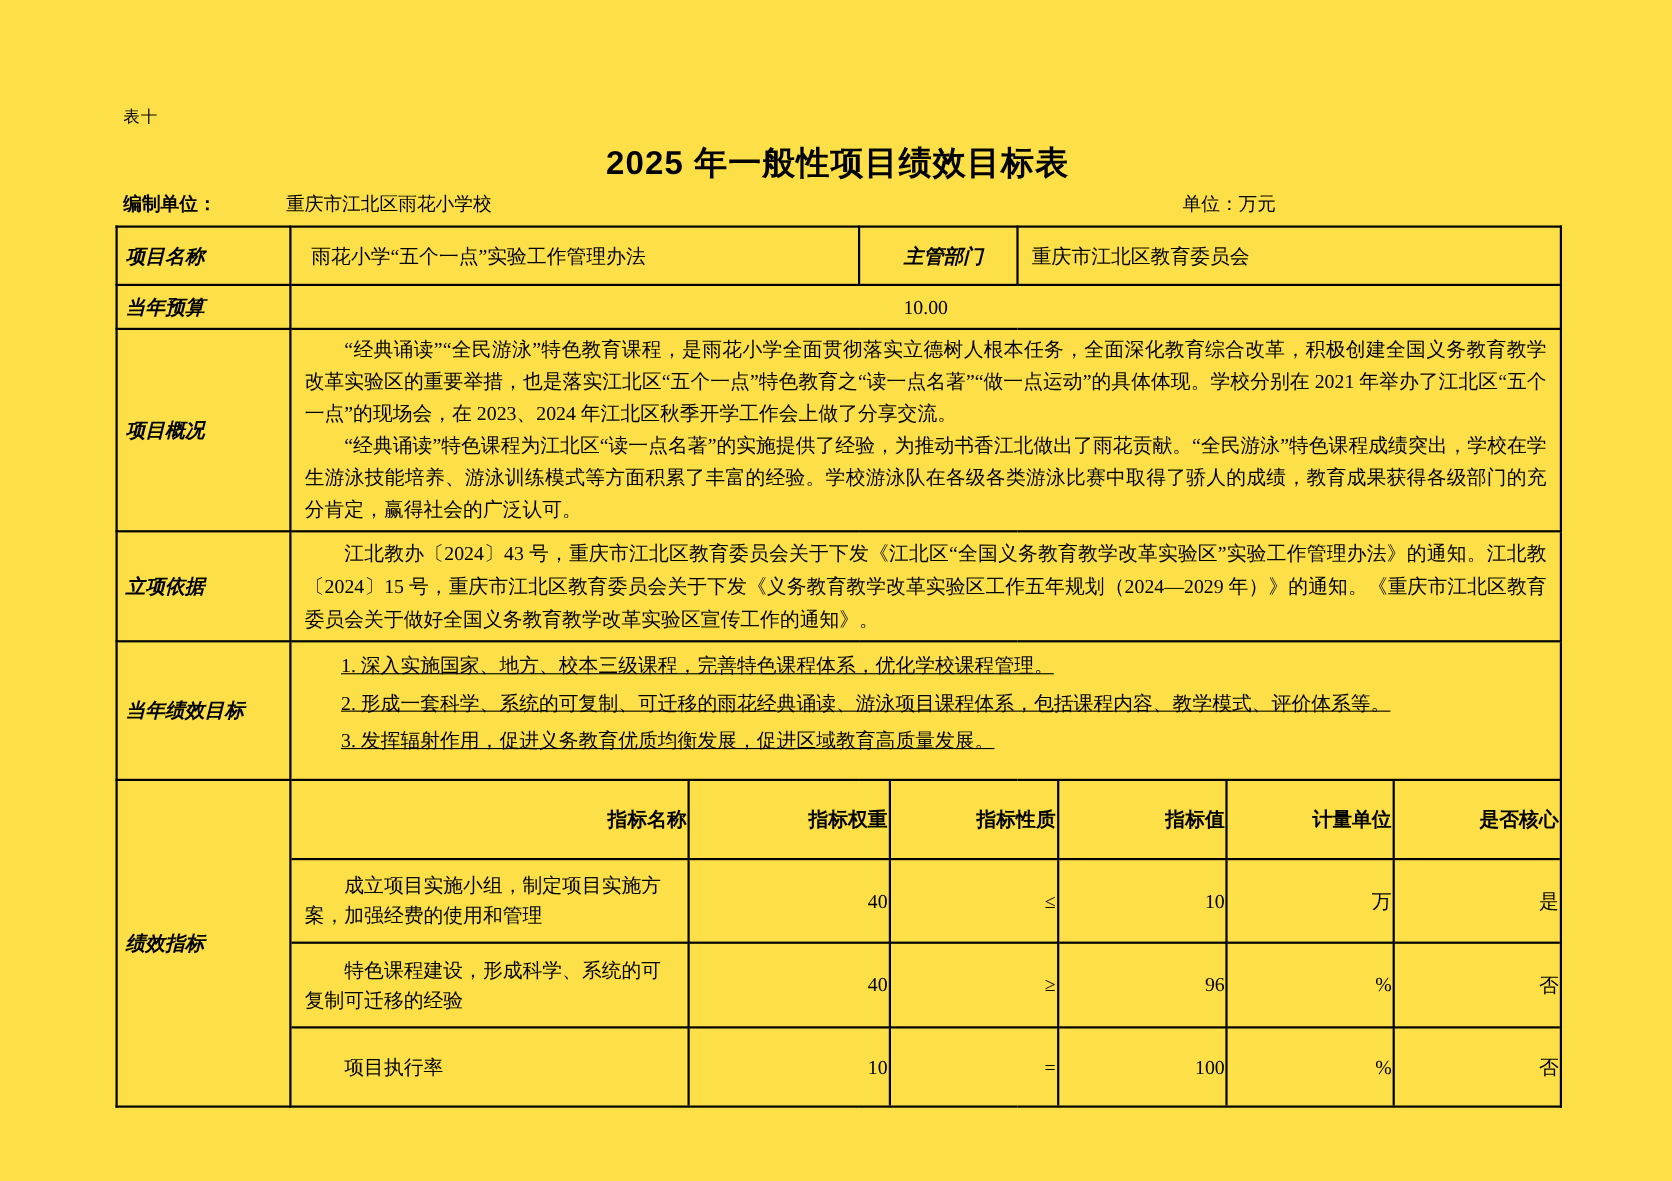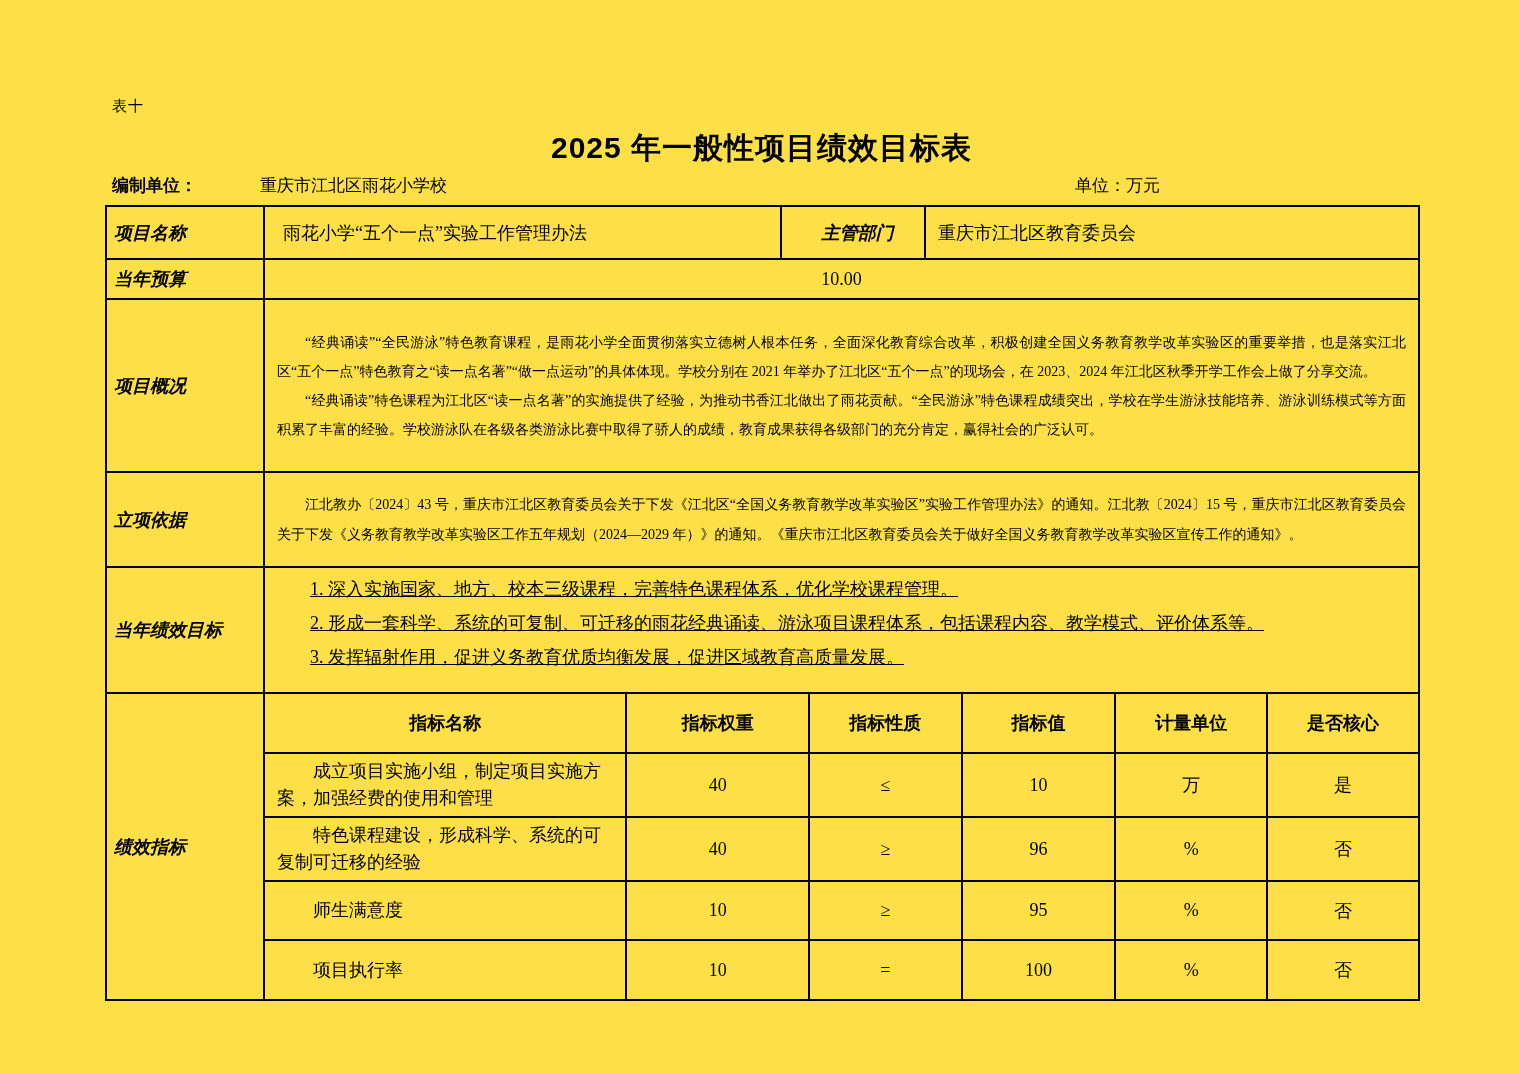--- a/index.html
+++ b/index.html
@@ -83,21 +83,21 @@
     text-align: left;
     padding-left: 18px;
   }
   .center {
     text-align: center;
   }
   .para-cell {
     padding: 4px 12px;
     text-align: justify;
     line-height: 29px;
-    font-size: 14px;
+    font-size: 18px;
   }
   .para-cell p {
     margin: 0;
     text-indent: 2em;
   }
   .goals-cell {
     padding: 4px 12px 18px 45px;
     line-height: 34px;
     font-size: 18px;
     text-decoration: underline;
@@ -112,21 +112,21 @@
   table.nested {
     width: 100%;
     height: 295px;
     border-collapse: collapse;
     table-layout: fixed;
     font-size: 18px;
   }
   table.nested td, table.nested th {
     border: 2px solid #000000;
     vertical-align: middle;
-    text-align: center;
+    text-align: right;
   }
   table.nested tr > td:first-child, table.nested tr > th:first-child { border-left: none; }
   table.nested tr > td:last-child,  table.nested tr > th:last-child  { border-right: none; }
   table.nested tr:first-child > th { border-top: none; }
   table.nested tr:last-child > td  { border-bottom: none; }
   table.nested th {
     font-weight: 700;
   }
   .ind-name {
     text-align: left !important;
@@ -224,28 +224,20 @@
                 <td>是</td>
               </tr>
               <tr style="height:59px;">
                 <td class="ind-name">特色课程建设，形成科学、系统的可复制可迁移的经验</td>
                 <td>40</td>
                 <td>≥</td>
                 <td>96</td>
                 <td>%</td>
                 <td>否</td>
               </tr>
-              <tr style="height:59px;">
-                <td class="ind-name">师生满意度</td>
-                <td>10</td>
-                <td>≥</td>
-                <td>95</td>
-                <td>%</td>
-                <td>否</td>
-              </tr>
               <tr style="height:59px;padding-left:32px;">
                 <td class="ind-name">项目执行率</td>
                 <td>10</td>
                 <td>=</td>
                 <td>100</td>
                 <td>%</td>
                 <td>否</td>
               </tr>
             </tbody>
           </table>

